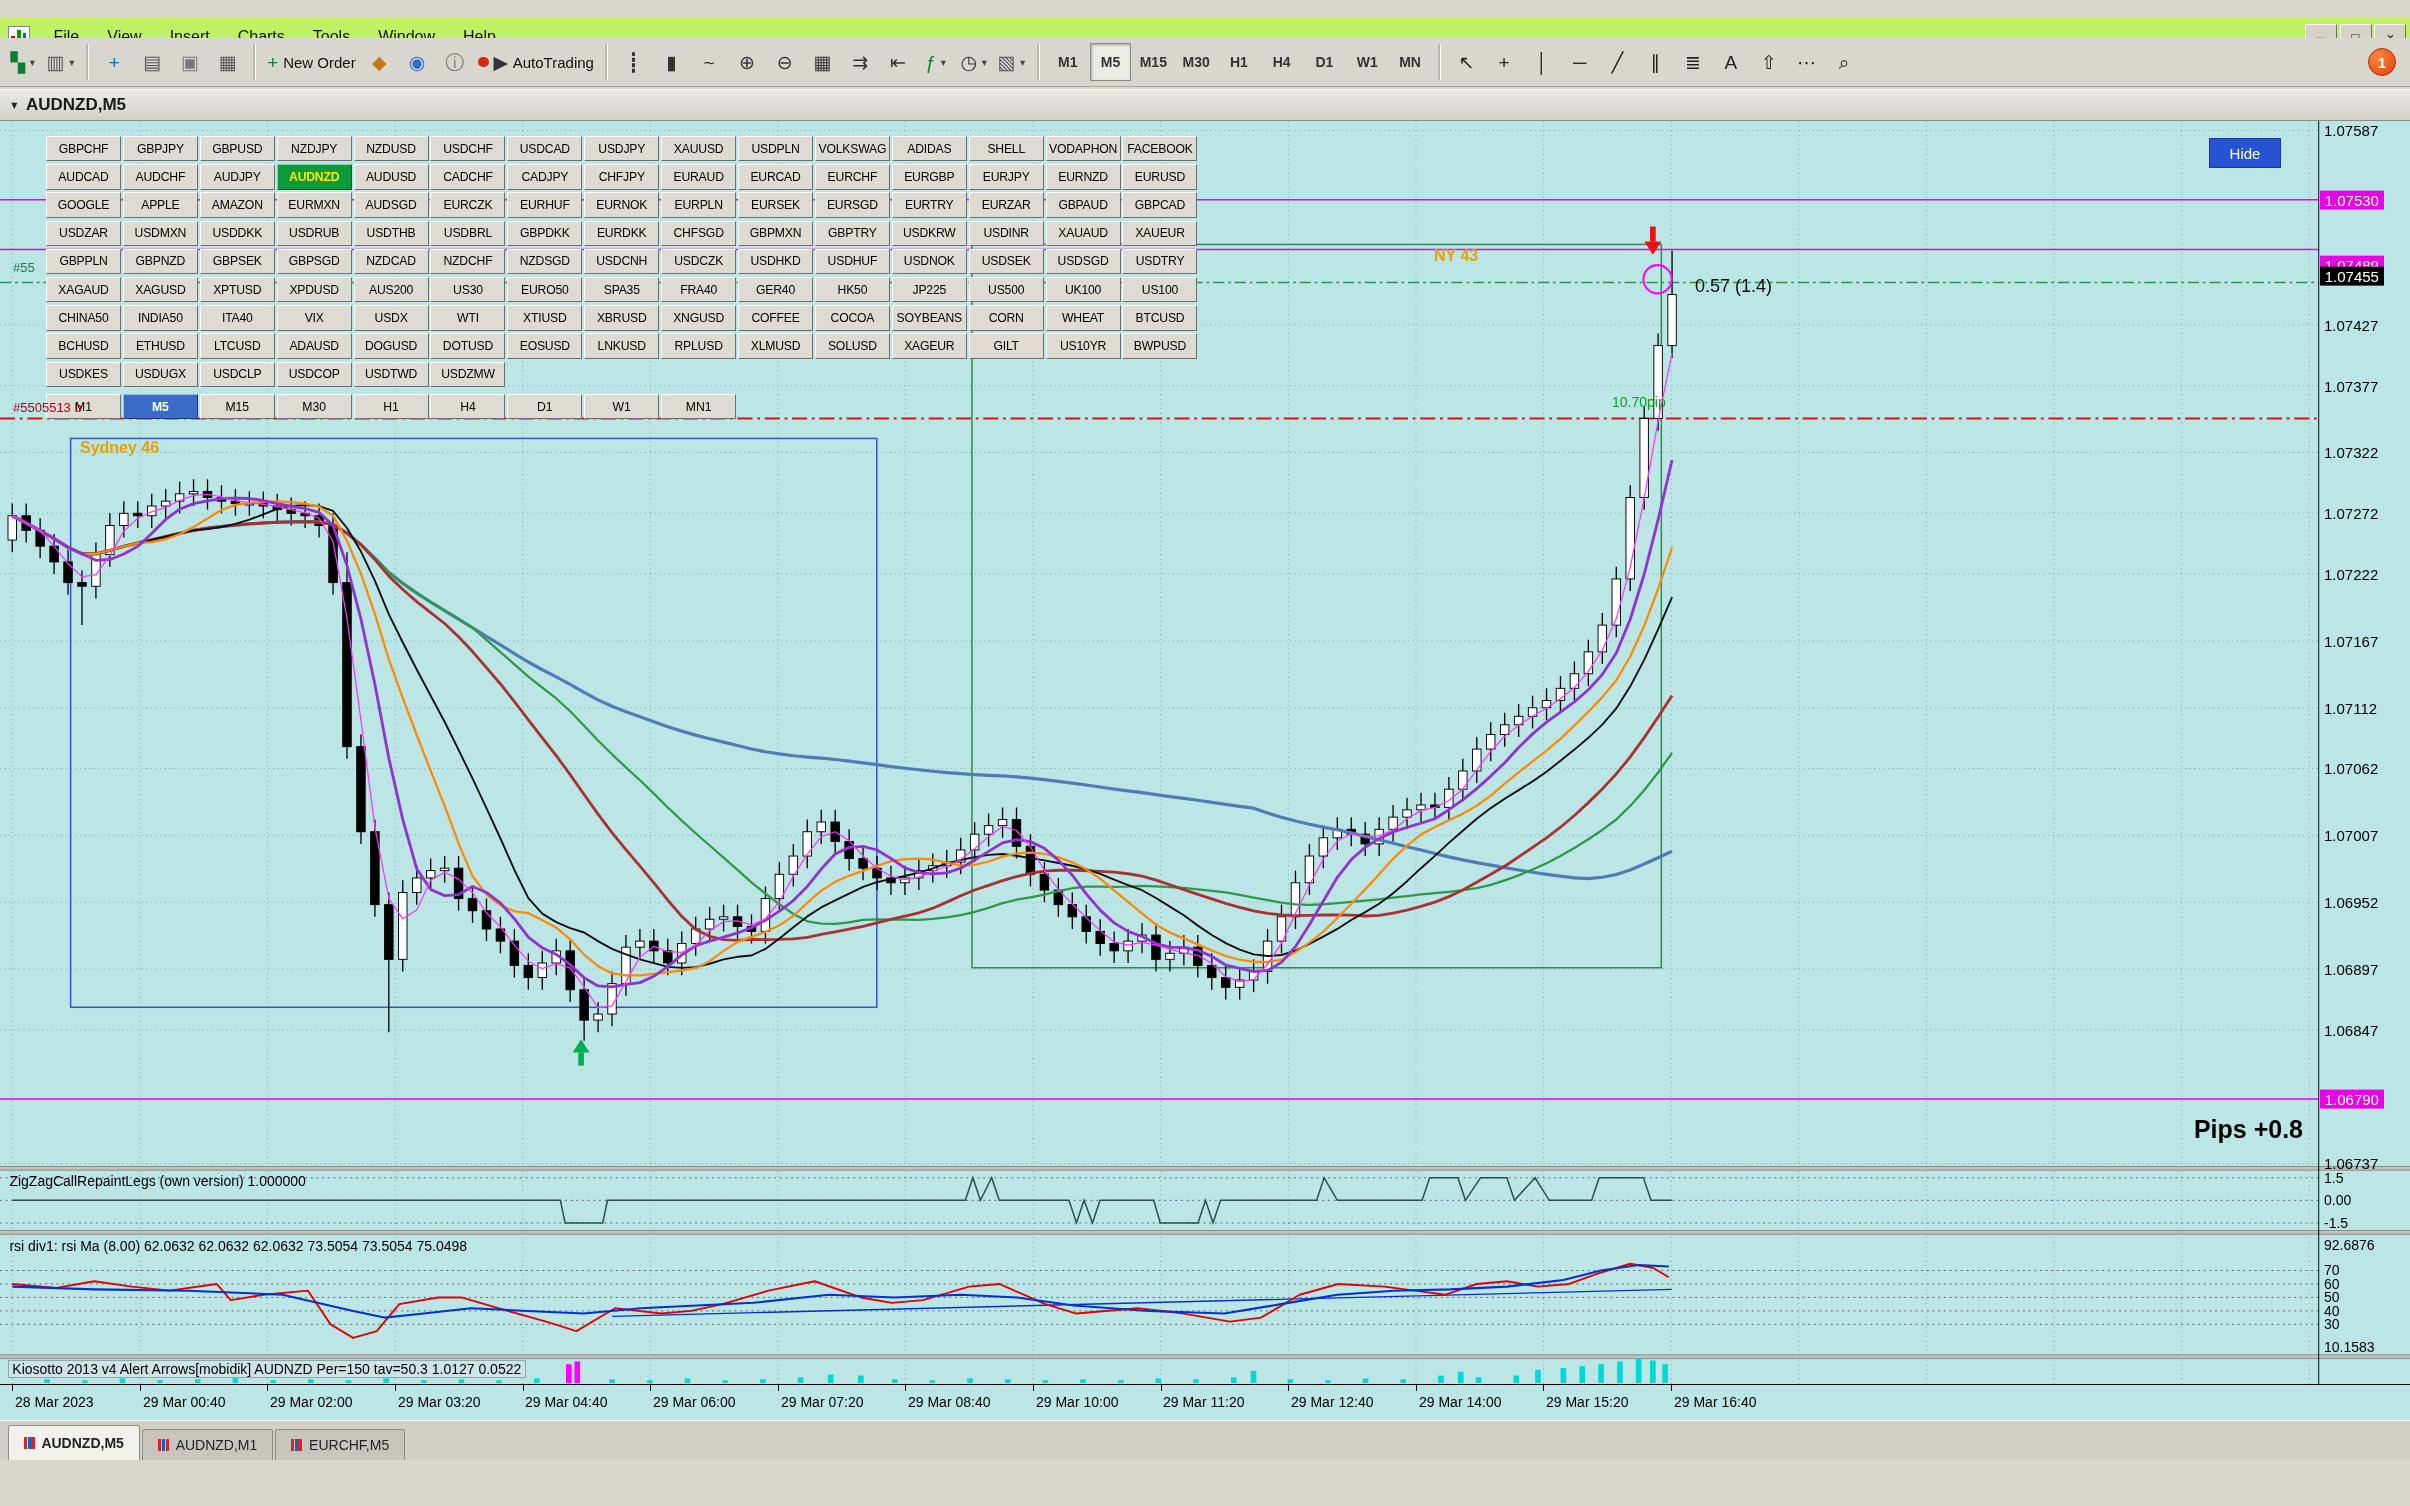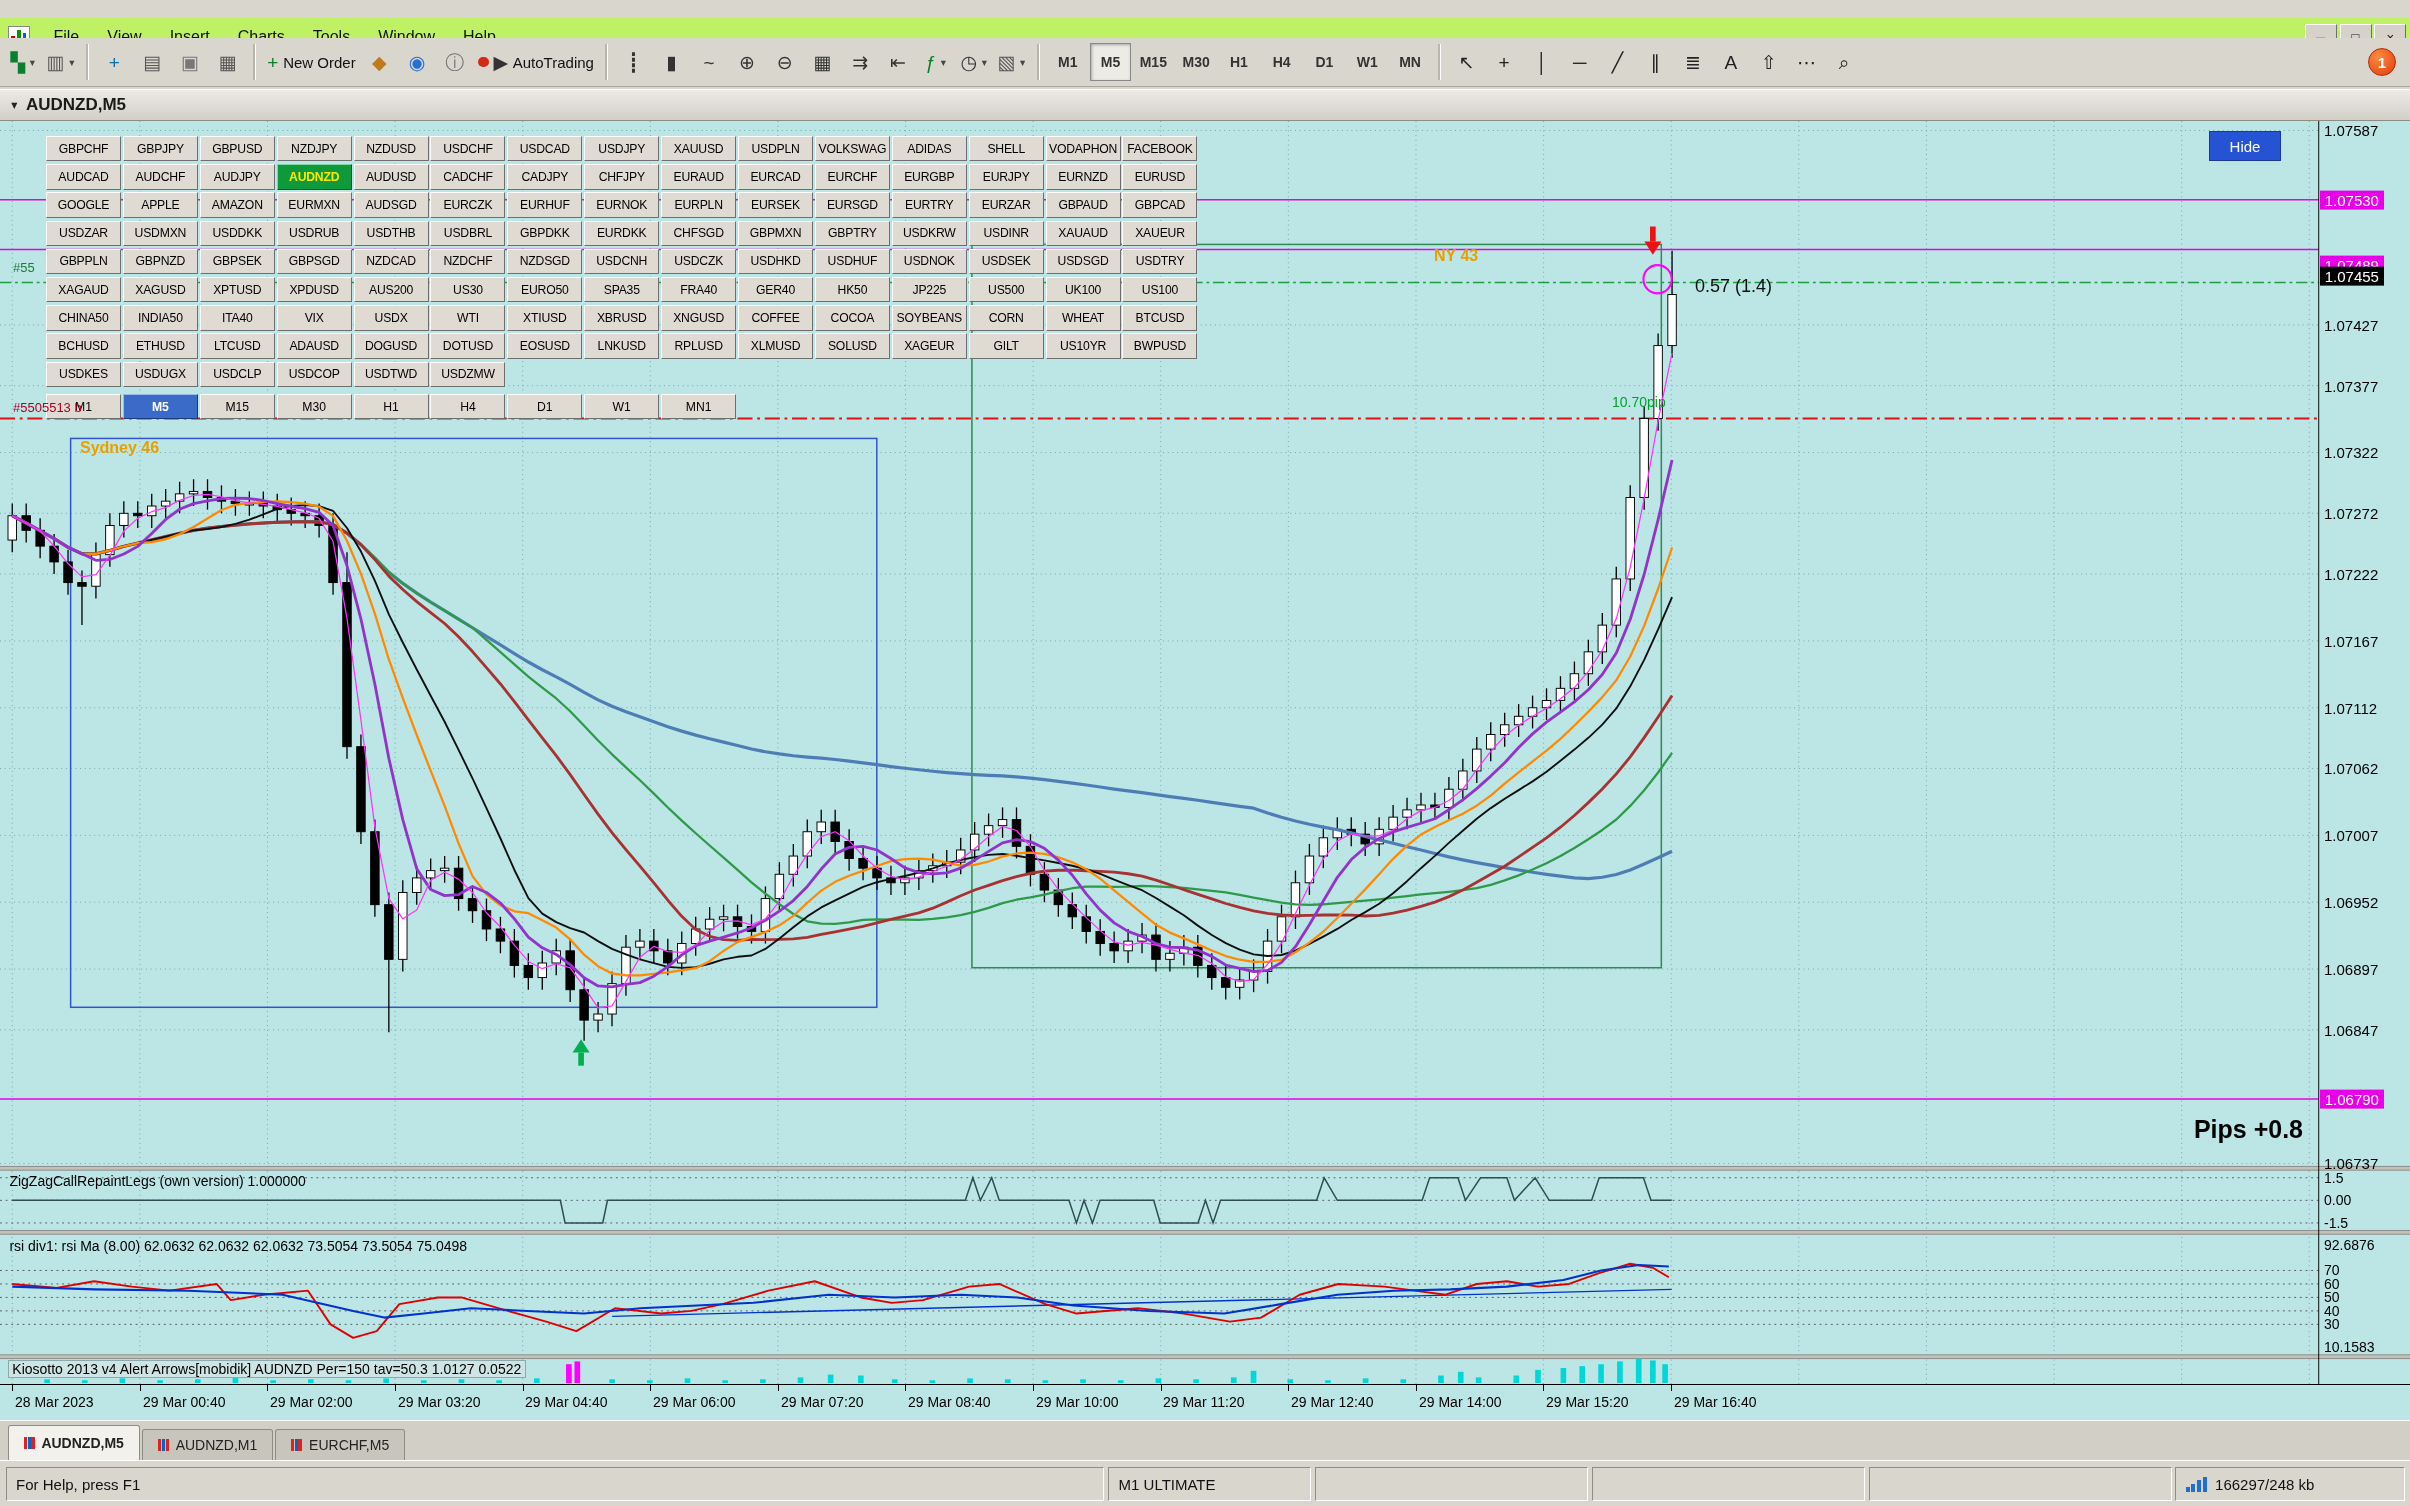--- a/index.html
+++ b/index.html
@@ -51,21 +51,21 @@
   .sgrow{display:grid;grid-template-columns:repeat(15,75px);gap:0 1.9px;}
   .symbtn{height:25.4px;display:flex;align-items:center;justify-content:center;font-size:12.2px;
     letter-spacing:-0.2px;background:#DFDBD3;border:0.9px solid;border-color:#fdfdfd #6e6e6e #6e6e6e #fdfdfd;
     color:#000;overflow:hidden;white-space:nowrap;box-sizing:border-box;}
   .symbtn.active{background:#0E9A3A;color:#FFE600;font-weight:bold;border-color:#7fd69f #065f23 #065f23 #7fd69f;}
   #tf-row{position:absolute;left:46px;top:273px;display:grid;grid-template-columns:repeat(9,75px);gap:0 1.9px;}
   .tfbtn{height:25.4px;display:flex;align-items:center;justify-content:center;font-size:12.2px;background:#DFDBD3;
     border:0.9px solid;border-color:#fdfdfd #6e6e6e #6e6e6e #fdfdfd;color:#000;box-sizing:border-box;}
   .tfbtn.active{background:#3A6BC8;color:#fff;font-weight:bold;border-color:#9db9ea #1d3b7a #1d3b7a #9db9ea;}
 
-  .hide-btn{position:absolute;left:2209px;top:10px;width:70px;height:28px;background:#2553D4;color:#fff;
+  .hide-btn{position:absolute;left:2209px;top:17px;width:70px;height:28px;background:#2553D4;color:#fff;
     font-size:15px;display:flex;align-items:center;justify-content:center;border:0.9px solid #1a3aa0;}
 
   .clabel{position:absolute;pointer-events:none;white-space:nowrap;}
   .lbl-sydney{left:80px;top:318px;color:#E8A000;font-size:16px;font-weight:bold;}
   .lbl-ny{left:1434px;top:126px;color:#E8A000;font-size:16px;font-weight:bold;}
   .lbl-lots{left:1695px;top:155px;color:#111;font-size:18px;}
   .lbl-pip{left:1612px;top:273px;color:#00A22A;font-size:14px;}
   .lbl-pips{right:108px;top:994px;color:#000;font-size:25px;font-weight:bold;}
   .lbl-order1{left:13px;top:139px;color:#207A3C;font-size:13px;}
   .lbl-order2{left:13px;top:279px;color:#B00020;font-size:13px;}
@@ -907,31 +907,15 @@
       <div class="tab">
         <div class="tabicon"></div>
         <span>AUDNZD,M1</span>
       </div>
       <div class="tab">
         <div class="tabicon"></div>
         <span>EURCHF,M5</span>
       </div>
     </div>
 
-  <div class="statusbar">
-    <div class="scell s-help">For Help, press F1</div>
-    <div class="scell s-acc">M1 ULTIMATE</div>
-    <div class="scell s-e1"></div>
-    <div class="scell s-e2"></div>
-    <div class="scell s-e3"></div>
-    <div class="scell s-traffic">
-      <span class="bars">
-          <i></i>
-          <i></i>
-          <i></i>
-          <i></i>
-        </span>
-      <span>166297/248 kb</span>
-    </div>
-  </div>
 
 </div>
 
 
 </body></html>

